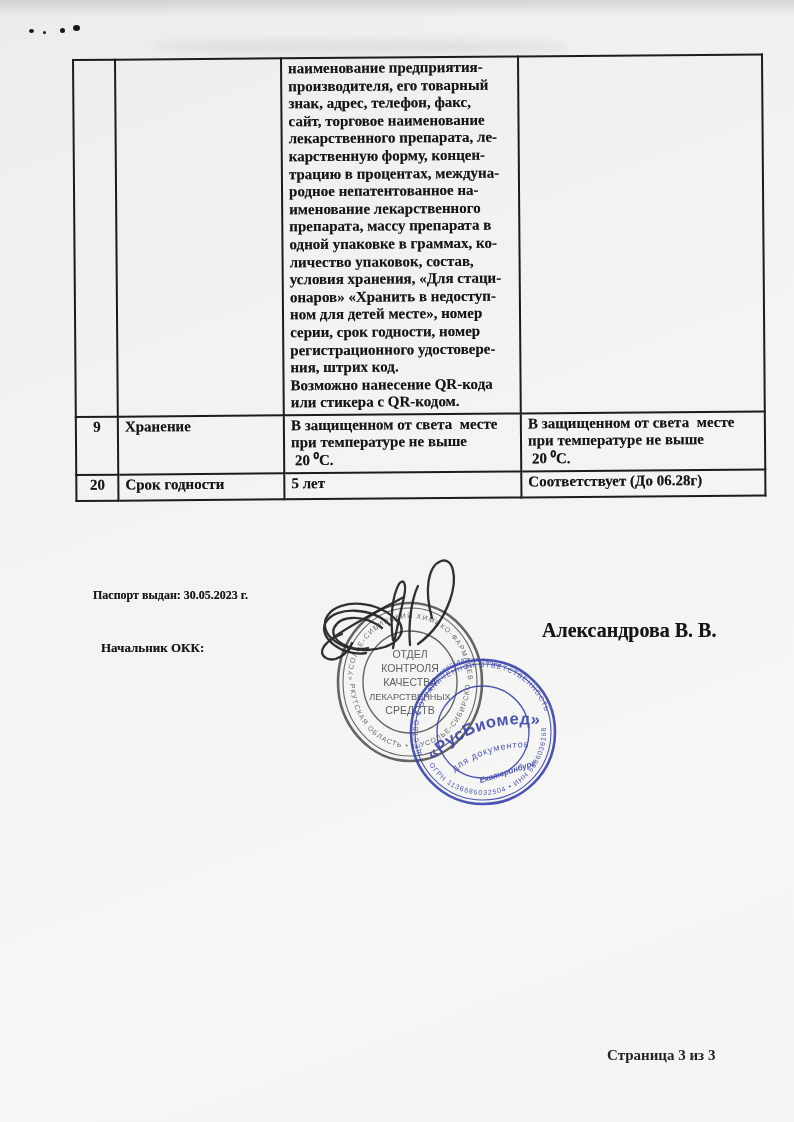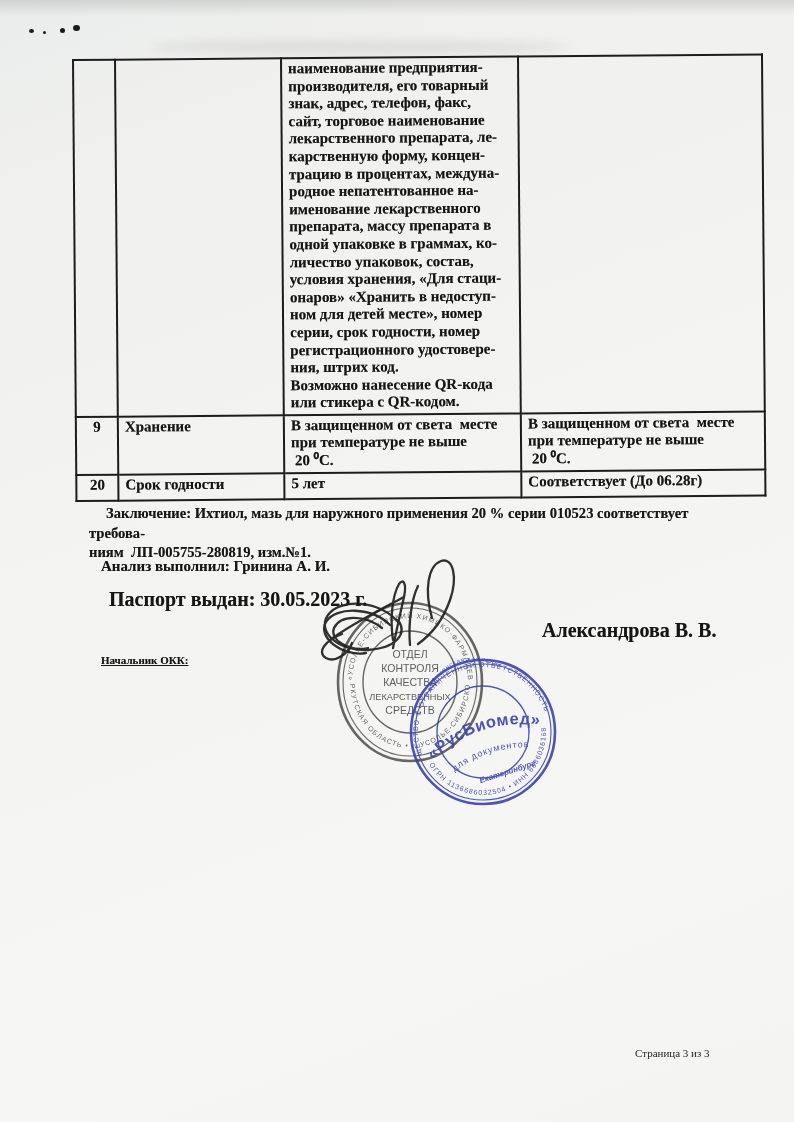--- a/index.html
+++ b/index.html
@@ -44,26 +44,26 @@
   .para{
     position:absolute;color:#161616;font-weight:bold;
     text-shadow:0 0 .5px rgba(20,20,20,.5);
   }
   .conclusion{
     left:89px;top:504px;width:650px;
     font-size:14.6px;line-height:19.6px;
     text-indent:17px;white-space:pre-wrap;
   }
   .line-analyst{left:101px;top:558px;font-size:15px;}
-  .line-issued{left:109px;top:588px;font-size:20px;}
-  .line-head{left:101px;top:654px;font-size:11px;text-decoration:underline;}
+  .line-issued{left:93px;top:588px;font-size:12px;}
+  .line-head{left:101px;top:640px;font-size:13px;}
   .line-headname{left:542px;top:619px;font-size:20px;}
   .footer{
     position:absolute;left:607px;top:1047px;
-    font-size:11px;color:#222;font-weight:normal;margin-left:28px;
+    font-size:15px;color:#222;font-weight:bold;
   }
   svg text{font-family:"Liberation Sans", sans-serif;}
   .stamp{position:absolute;}
   .sig{position:absolute;left:300px;top:545px;}
 </style>
 </head>
 <body>
 
 <div class="page">
   <div class="top-shade"></div>
@@ -121,23 +121,20 @@
       <tr class="r3">
         <td class="num">20</td>
         <td>Срок годности</td>
         <td>5 лет</td>
         <td>Соответствует (До 06.28г)</td>
       </tr>
     </tbody>
       </table>
   </div>
 
-  <div class="para conclusion">Заключение: Ихтиол, мазь для наружного применения 20 % серии 010523 соответствует требова-
-ниям  ЛП-005755-280819, изм.№1.</div>
-  <div class="para line-analyst">Анализ выполнил: Гринина А. И.</div>
   <div class="para line-issued">Паспорт выдан: 30.05.2023 г.</div>
   <div class="para line-head">Начальник ОКК:</div>
   <div class="para line-headname">Александрова В. В.</div>
 
   <svg class="stamp" style="left:334px;top:598px;" width="152" height="168" viewBox="0 0 152 168" opacity="0.85">
     <defs>
       <path id="qtop" d="M 18 84 A 58 64 0 1 1 134 84" fill="none"></path>
       <path id="qbot" d="M 16 84 A 60 66 0 0 0 136 84" fill="none"></path>
     </defs>
     <g stroke="#4c4c4a" fill="none">

